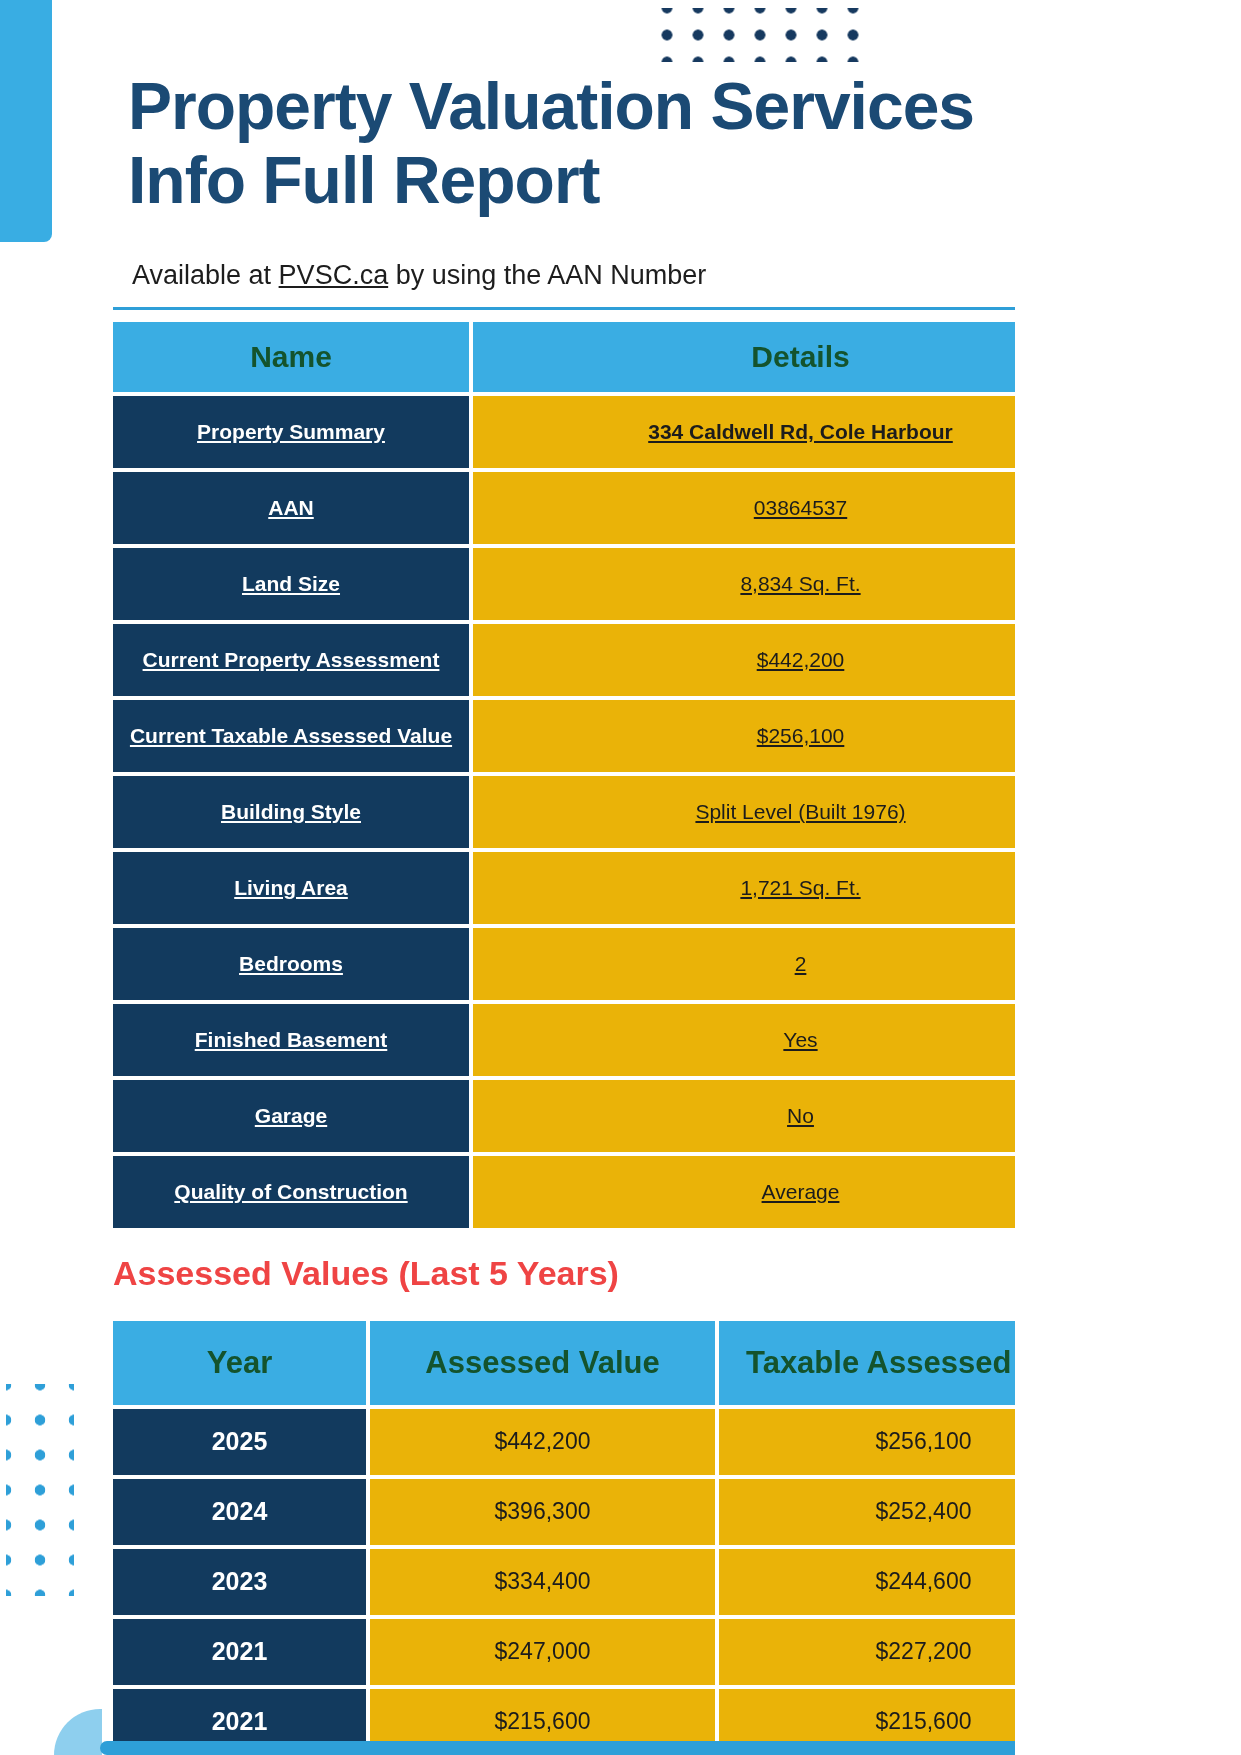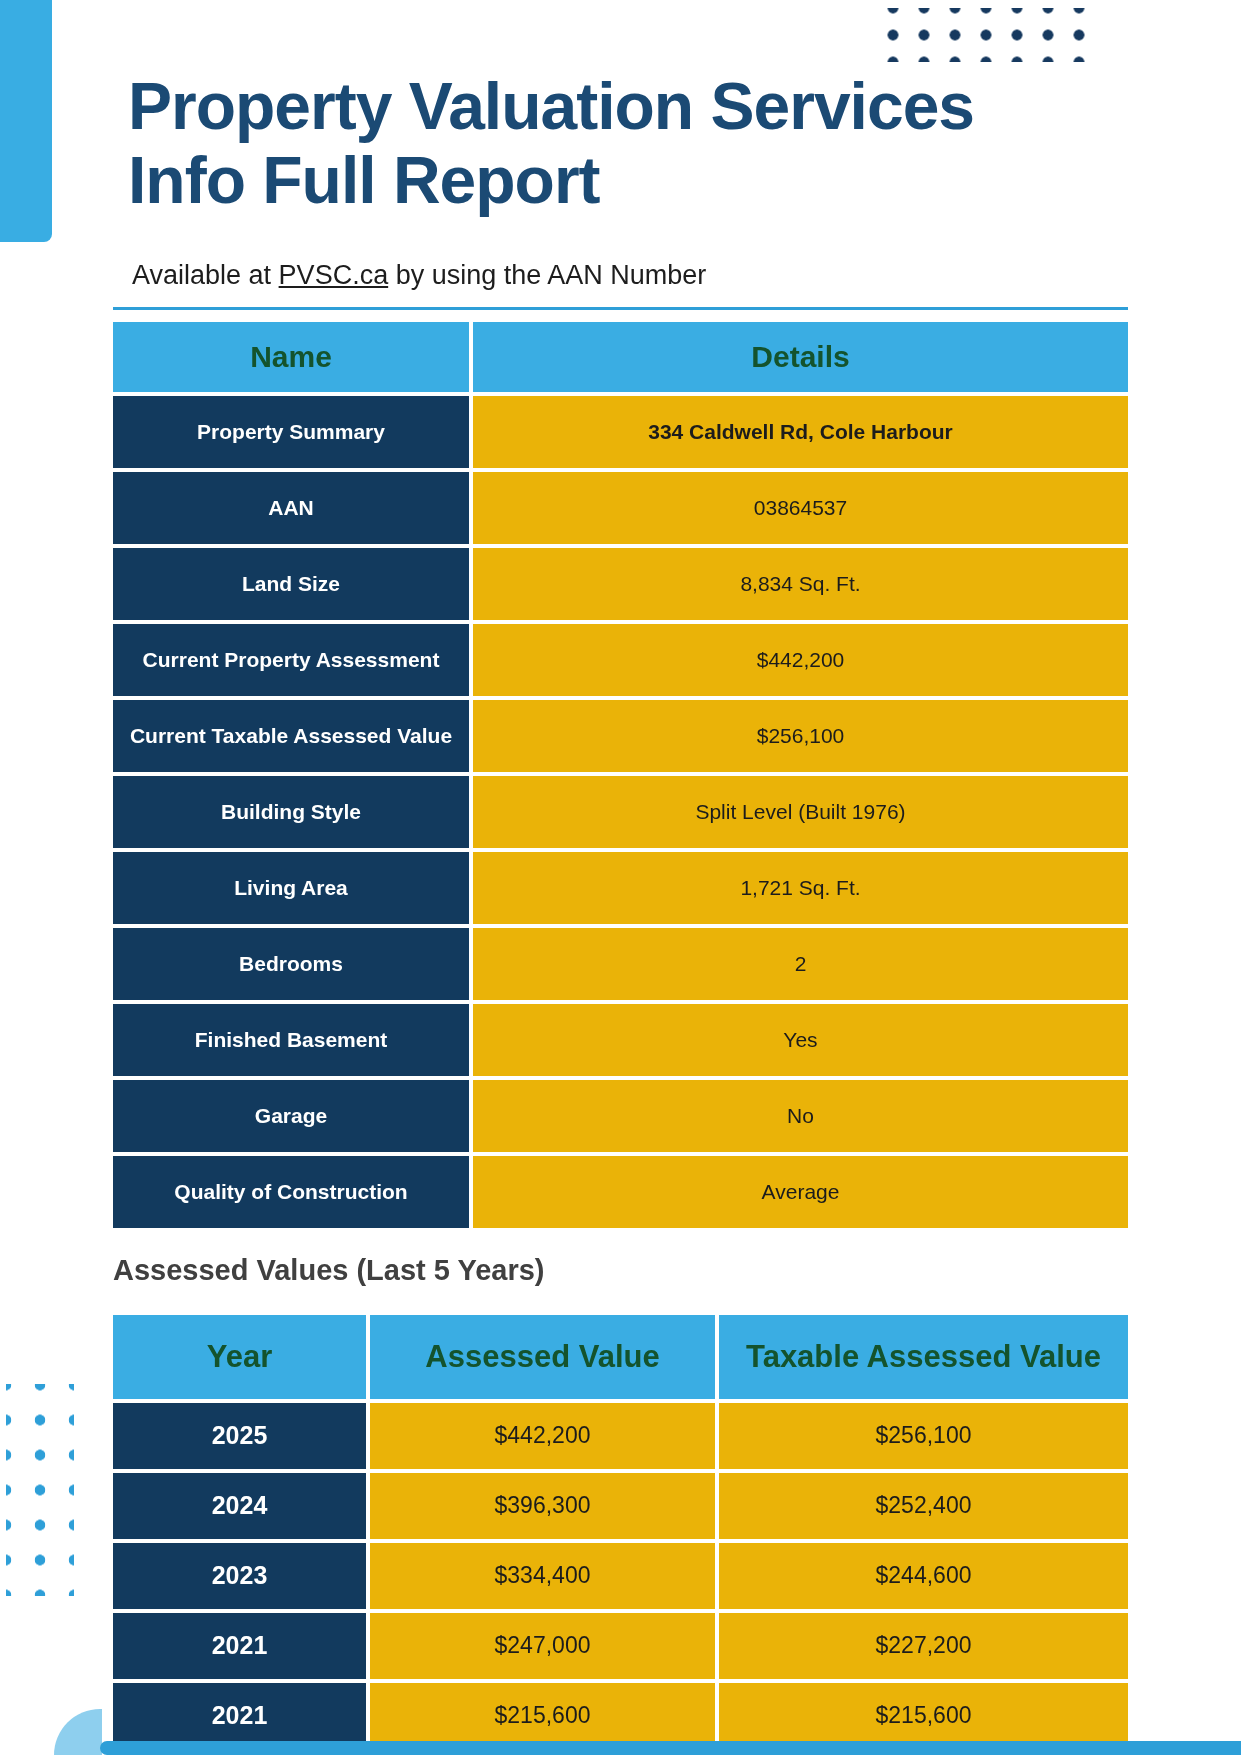--- a/index.html
+++ b/index.html
@@ -1,18 +1,18 @@
 <!DOCTYPE html>
 <html><head>
 <meta charset="utf-8">
 <style>
   html,body{margin:0;padding:0;background:#ffffff;}
   .page{
     position:relative;
-    width:1241px;height:1755px;
+    width:1015px;height:1755px;
     background:#ffffff;
     font-family:"Liberation Sans",sans-serif;
     overflow:hidden;
   }
   
   .accent-bar{
     position:absolute;left:0;top:0;
     width:52px;height:242px;
     background:#39ade3;
     border-radius:0 0 8px 0;
@@ -95,28 +95,28 @@
   .value-cell{
     background:#eab308;color:#1c1c1c;
   }
 
   
   .details-table{margin-top:12px;}
   .details-table .grid-row{grid-template-columns:356px 1fr;}
   .details-table .head-row{margin-top:0;}
   .details-table .head-cell{height:70px;font-size:30px;}
   .details-table .label-cell,
-  .details-table .value-cell{height:72px;font-size:21px;}
+  .details-table .value-cell{height:72px;font-size:21px;text-decoration:underline;}
 
   
   .section-heading{
     margin:26px 0 0 0;
-    font-size:29px;
+    font-size:34px;
     font-weight:700;
-    color:#404040;
+    color:#ef4444;
   }
 
   
   .values-table{margin-top:28px;}
   .values-table .grid-row{grid-template-columns:253px 345px 1fr;}
   .values-table .head-row{margin-top:0;}
   .values-table .head-cell{height:84px;font-size:31px;}
   .values-table .label-cell{height:66px;font-size:25px;}
   .values-table .value-cell{height:66px;font-size:23px;}
 </style>

